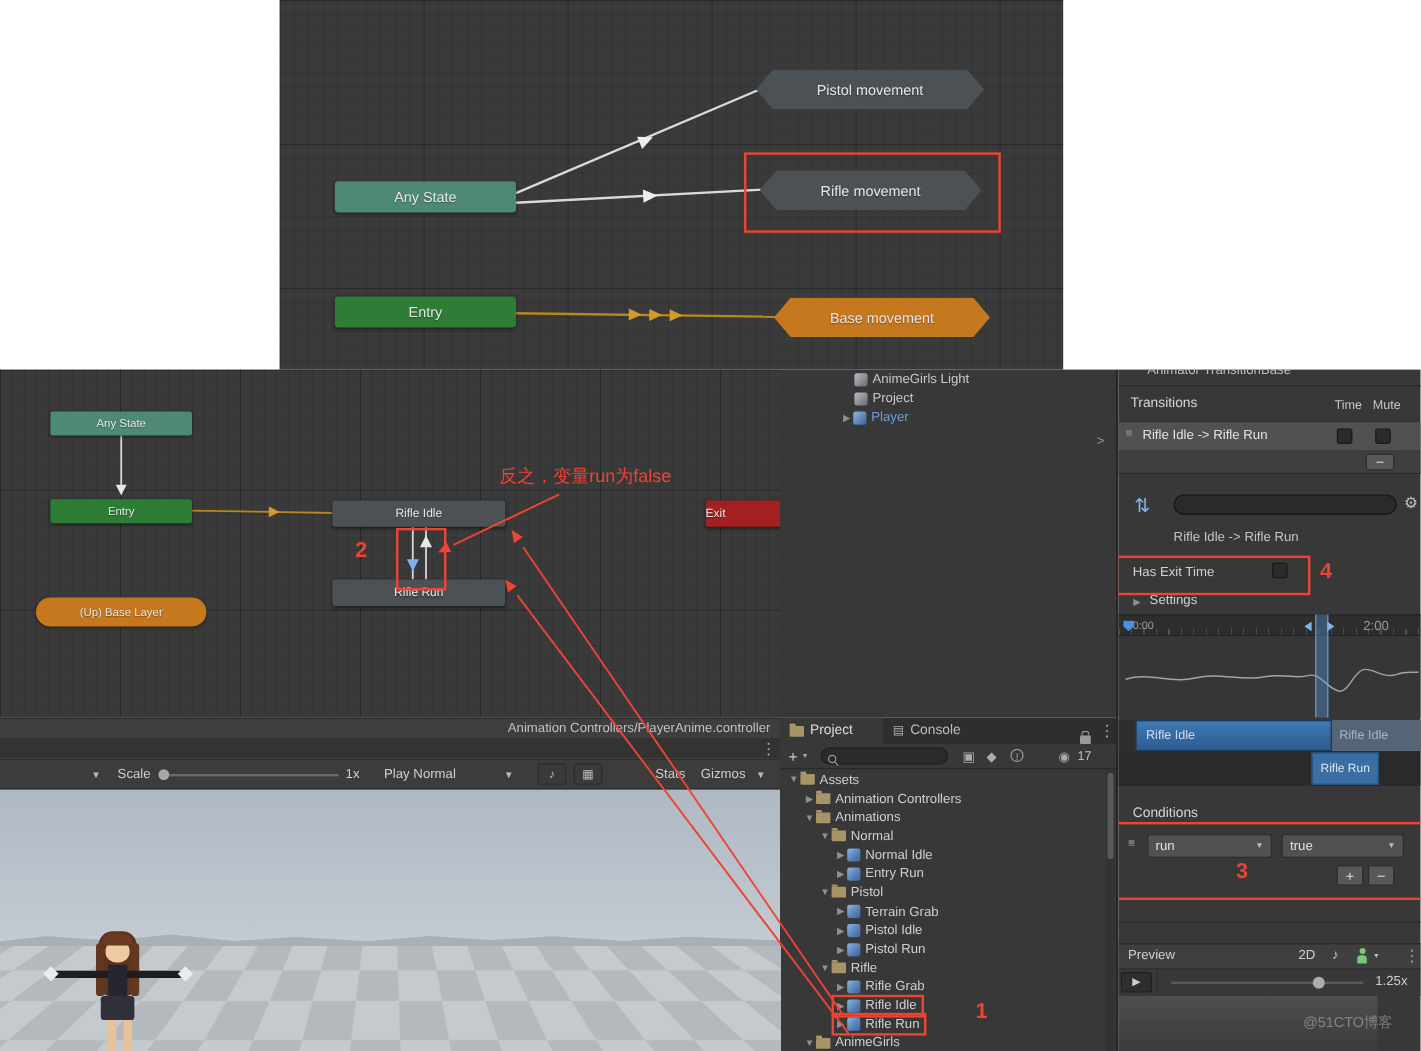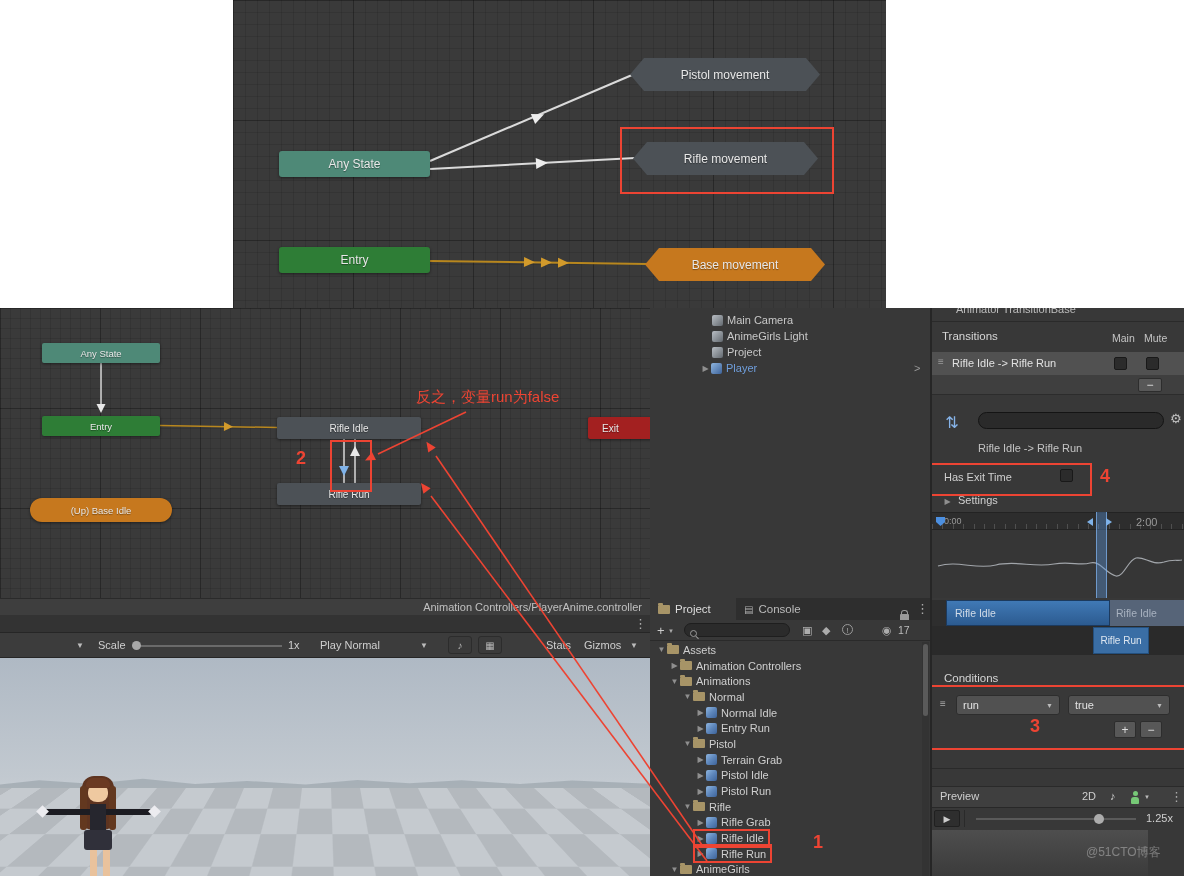--- a/index.html
+++ b/index.html
@@ -103,23 +103,23 @@
     <div class="gnode sm n-green" style="left:42px;top:108px;width:118px;height:20px">
         <span class="lbl">Entry</span>
       </div>
     <div class="gnode sm n-gray" style="left:277px;top:109px;width:144px;height:22px;font-size:10px">
         <span class="lbl">Rifle Idle</span>
       </div>
     <div class="gnode sm n-gray" style="left:277px;top:175px;width:144px;height:22px;font-size:10px">
         <span class="lbl">Rifle Run</span>
       </div>
     <div class="gnode sm n-orange" style="left:30px;top:190px;width:142px;height:24px;border-radius:12px">
-        <span class="lbl">(Up) Base Idle</span>
-      </div>
-    <div class="gnode sm n-red" style="left:588px;top:109px;width:70px;height:22px;font-size:10px;justify-content:flex-start;padding-left:14px">
+        <span class="lbl">(Up) Base Layer</span>
+      </div>
+    <div class="gnode sm n-red" style="left:588px;top:109px;width:70px;height:22px;font-size:10px;justify-content:flex-start;">
         <span class="lbl">Exit</span>
       </div>
     <div class="redbox" style="left:330px;top:132px;width:38px;height:48px"></div>
     <div class="rednum" style="left:296px;top:140px">2</div>
     <div class="r" style="left:416px;top:80px;color:#ED4433;font-size:15px;white-space:nowrap">反之，变量run为false</div>
   </div>
 
   <div class="r" style="left:0;top:598px;width:650px;height:17px;background:#3E3E3E;border-top:1px solid #2A2A2A;box-sizing:border-box">
     <div class="r lbl" style="right:8px;top:2px;font-size:11px;color:#C0C0C0">Animation Controllers/PlayerAnime.controller</div>
   </div>
@@ -161,25 +161,20 @@
       <div class="r" style="left:-12px;top:31px;width:9px;height:9px;background:#ECECF0;transform:rotate(45deg)"></div>
       <div class="r" style="left:100px;top:31px;width:9px;height:9px;background:#ECECF0;transform:rotate(45deg)"></div>
       <div class="r" style="left:40px;top:28px;width:16px;height:28px;background:#26262E"></div>
       <div class="r" style="left:34px;top:54px;width:28px;height:20px;background:#30303A;border-radius:3px"></div>
       <div class="r" style="left:40px;top:74px;width:7px;height:28px;background:#E9C29C"></div>
       <div class="r" style="left:53px;top:74px;width:7px;height:28px;background:#E9C29C"></div>
     </div>
   </div>
 
   <div class="r panel" style="left:650px;top:308px;width:280px;height:290px;overflow:hidden">
-    <div class="hrow" style="margin-top:4px">
-        <span class="ind" style="width:62px"></span>
-        <span class="cubico"></span>
-        <span class="plabel">Main Camera</span>
-      </div>
     <div class="hrow">
         <span class="ind" style="width:62px"></span>
         <span class="cubico"></span>
         <span class="plabel">AnimeGirls Light</span>
       </div>
     <div class="hrow">
         <span class="ind" style="width:62px"></span>
         <span class="cubico"></span>
         <span class="plabel">Project</span>
       </div>
@@ -343,21 +338,21 @@
     </div>
     <div class="r" style="left:272px;top:44px;width:7px;height:234px;background:#333"></div>
     <div class="r" style="left:273px;top:46px;width:5px;height:72px;background:#5A5A5A;border-radius:3px"></div>
     <div class="rednum" style="left:163px;top:234px">1</div>
   </div>
 
   <div class="r panel" style="left:932px;top:308px;width:252px;height:568px;overflow:hidden">
     <div class="r lbl" style="left:24px;top:-5px;width:220px;height:16px;overflow:hidden;color:#BDBDBD;font-size:11px">Animator TransitionBase</div>
     <div class="r" style="left:0;top:13px;width:252px;height:1px;background:#2A2A2A"></div>
     <div class="r lbl" style="left:10px;top:22px;font-size:11.5px;color:#D6D6D6">Transitions</div>
-    <div class="r lbl" style="left:180px;top:24px;font-size:10.5px;color:#C4C4C4">Main</div>
+    <div class="r lbl" style="left:180px;top:24px;font-size:10.5px;color:#C4C4C4">Time</div>
     <div class="r lbl" style="left:212px;top:24px;font-size:10.5px;color:#C4C4C4">Mute</div>
     <div class="r" style="left:0;top:44px;width:252px;height:23px;background:#515151">
       <span class="r" style="left:6px;top:4px;font-size:10px;color:#9A9A9A">≡</span>
       <span class="r lbl" style="left:20px;top:5px;font-size:11px;color:#E2E2E2">Rifle Idle -&gt; Rifle Run</span>
       <span class="cb r" style="left:182px;top:5px"></span>
       <span class="cb r" style="left:214px;top:5px"></span>
     </div>
     <div class="r" style="left:0;top:67px;width:252px;height:20px;background:#3F3F3F;border-bottom:1px solid #2C2C2C;box-sizing:border-box">
       <div class="sbtn" style="left:206px;top:3px;width:24px;height:14px">
           <span>−</span>

